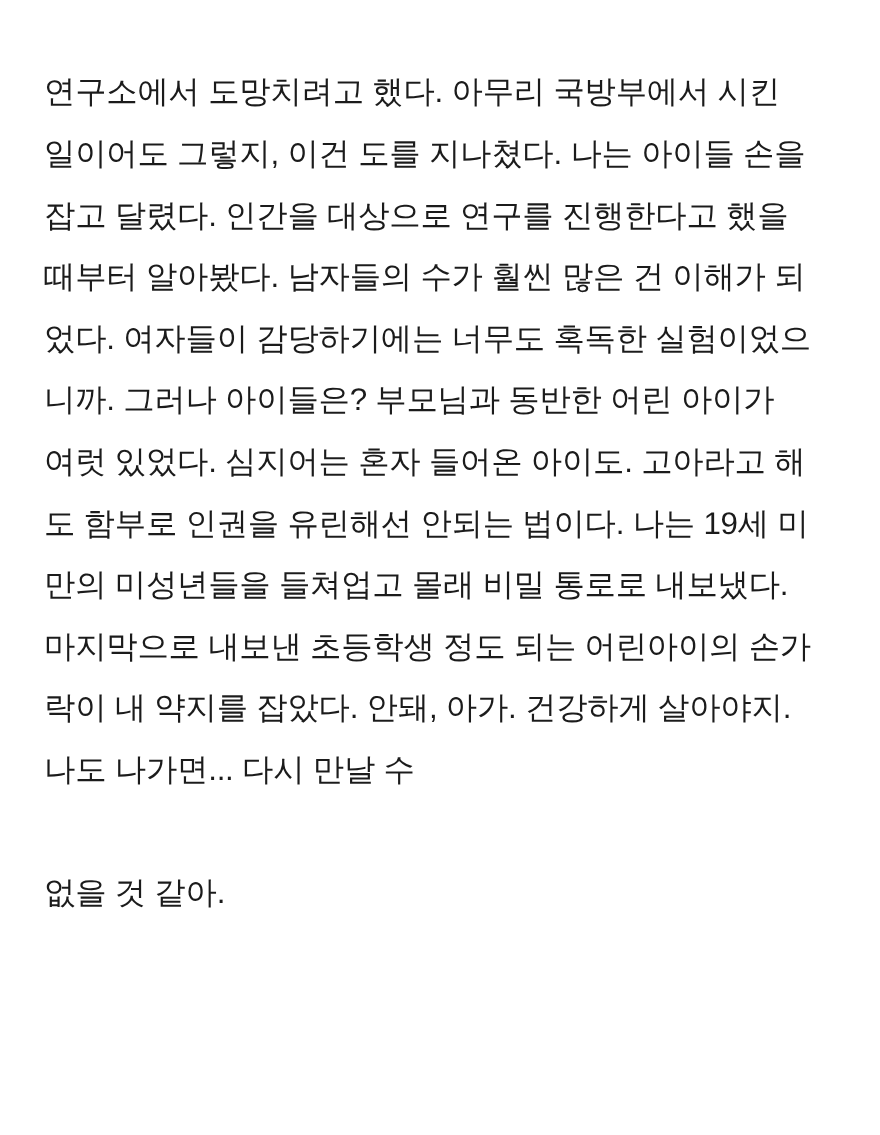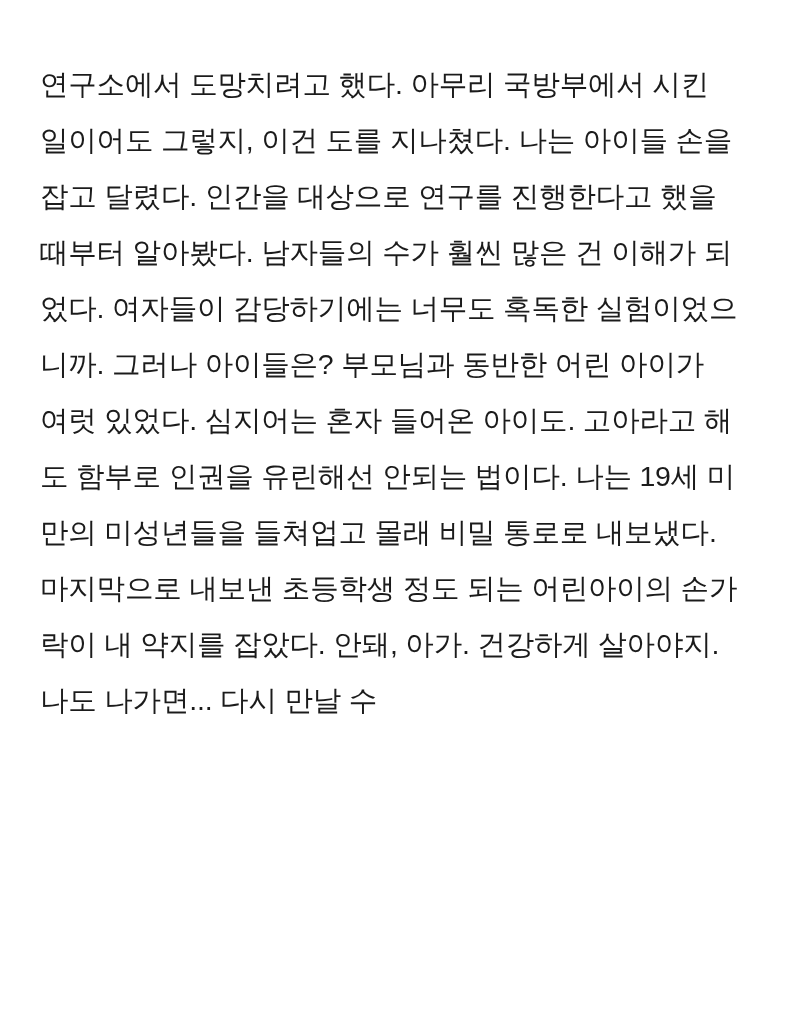--- a/index.html
+++ b/index.html
@@ -42,13 +42,14 @@
     word-break: break-word;
     font-weight: 400;
   }
 </style>
 </head>
 <body>
 
 <div class="page">
   <div class="body-text">연구소에서 도망치려고 했다. 아무리 국방부에서 시킨 일이어도 그렇지, 이건 도를 지나쳤다. 나는 아이들 손을 잡고 달렸다. 인간을 대상으로 연구를 진행한다고 했을 때부터 알아봤다. 남자들의 수가 훨씬 많은 건 이해가 되었다. 여자들이 감당하기에는 너무도 혹독한 실험이었으니까. 그러나 아이들은? 부모님과 동반한 어린 아이가 여럿 있었다. 심지어는 혼자 들어온 아이도. 고아라고 해도 함부로 인권을 유린해선 안되는 법이다. 나는 19세 미만의 미성년들을 들쳐업고 몰래 비밀 통로로 내보냈다. 마지막으로 내보낸 초등학생 정도 되는 어린아이의 손가락이 내 약지를 잡았다. 안돼, 아가. 건강하게 살아야지. 나도 나가면... 다시 만날 수</div>
   <div class="para-gap"></div>
+  <div class="closing-text">없을 것 같아.</div>
 </div>
 
 </body></html>

